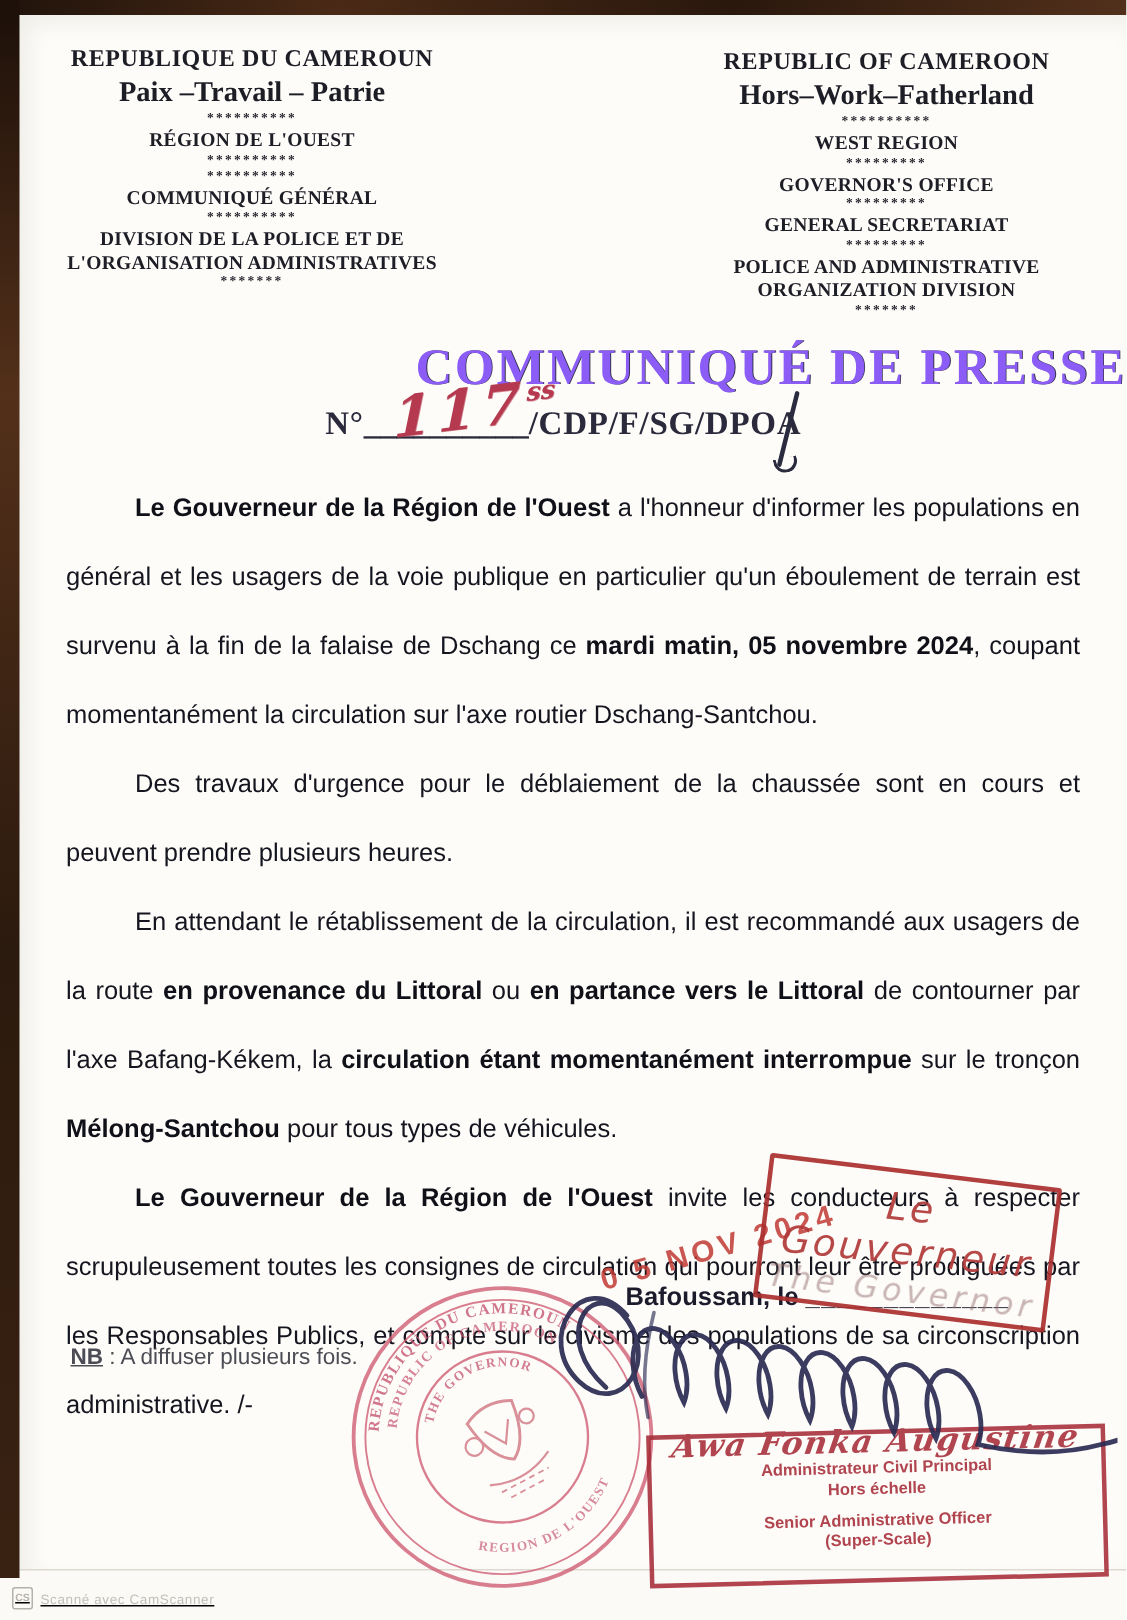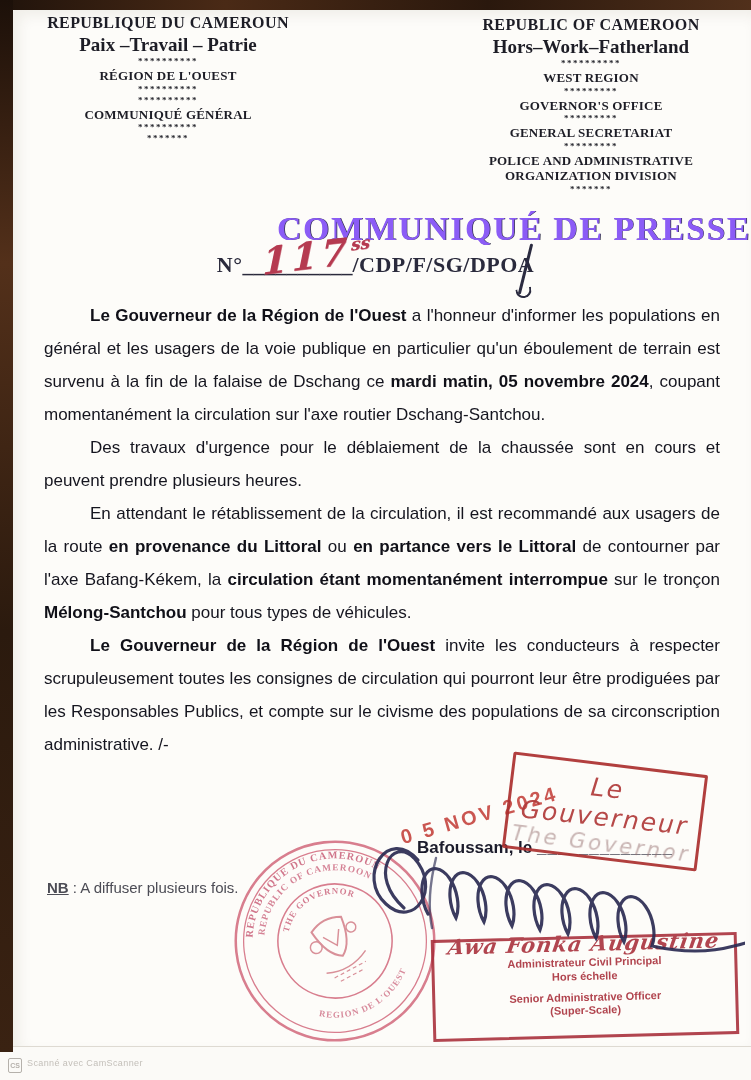--- a/index.html
+++ b/index.html
@@ -16,21 +16,21 @@
                background:linear-gradient(180deg,#1c1009,#53301a 25%,#2b1a0e 60%,#3a2212);
                z-index:5; }
 
   
   .paper { position:absolute; left:13px; top:9px; right:0; height:1038px;
            background:#fdfcf9; border-radius:4px 0 0 0;
            box-shadow:inset 6px 6px 14px rgba(60,40,20,.07); z-index:1; }
   .paper-bottom-edge { position:absolute; left:13px; top:1046px; right:0; height:0;
            border-top:1px solid #dedad2; z-index:2; }
 
-  .layer { position:absolute; inset:0; z-index:3; }
+  .layer { position:absolute; inset:0; z-index:3;margin-top:17px; }
 
   
   .hdr-col { position:absolute; text-align:center; color:#1d1d26;
              font-family:"Liberation Serif", serif; }
   .hdr-left  { left:22px;  top:14px; width:292px; }
   .hdr-right { left:450px; top:16px; width:282px; }
   .h-country { font-size:16px; font-weight:bold; letter-spacing:.4px; }
   .h-motto   { font-size:19px; font-weight:600; margin-top:2px; }
   .h-office  { font-size:13px; font-weight:bold; letter-spacing:.2px; line-height:1.2; margin-top:1px; }
   .h-stars   { font-size:9px; font-weight:bold; letter-spacing:1.5px; line-height:1;
@@ -50,21 +50,21 @@
                  text-shadow:.5px .5px 0 rgba(181,58,80,.6); }
   .hand-number sup { font-size:17px; letter-spacing:0; }
   .pen-slash { position:absolute; left:524px; top:243px; width:3px; height:52px;
                background:#2b2b40; transform:rotate(14deg); border-radius:2px; }
   .pen-slash2 { position:absolute; left:516px; top:288px; width:16px; height:10px;
                 border:2px solid #2b2b40; border-top:none; border-radius:0 0 10px 10px;
                 transform:rotate(-12deg); }
 
   
   .body-text { position:absolute; left:44px; top:299px; width:676px;
-               font-size:17px; line-height:33px; color:#15151f; text-align:justify; }
+               font-size:17px; line-height:46px; color:#15151f; text-align:justify; }
   .body-text p { text-indent:46px; }
   .body-text .b { font-weight:bold; color:#101018; }
 
   
   .place-date { position:absolute; left:417px; top:838px; font-size:17px; font-weight:600;
                 color:#1b1b2b; }
   .place-date .blank { font-weight:bold; letter-spacing:1px; color:#2a2a3a; }
   .nb-note { position:absolute; left:47px; top:879px; font-size:15px; color:#4c4c55;text-align:right; }
   .nb-note .nb { font-weight:bold; text-decoration:underline; }
 
@@ -89,22 +89,22 @@
               color:#a72c38; opacity:.88; padding-top:2px; }
   .name-script { font-family:"DejaVu Serif", serif; font-style:italic; font-weight:bold;
                  font-size:21px; letter-spacing:1px; transform:skewX(-10deg);
                  margin-top:-10px; }
   .name-title { font-size:11px; font-weight:bold; line-height:1.25; }
   .name-gap { height:7px; }
 
   .signature { position:absolute; left:340px; top:818px; width:405px; height:170px; }
 
   
-  .watermark { position:absolute; left:8px; top:1058px; display:flex; align-items:flex-start;
-               gap:5px; z-index:6; }
+  .watermark { position:absolute; left:8px; top:1058px; display:flex; align-items:center;
+               gap:5px; z-index:6;text-decoration:underline; }
   .cs-icon { width:14px; height:15px; border:1.5px solid #b5b1ab; border-radius:2px;
              color:#b5b1ab; font-size:7px; font-weight:bold; display:flex;
              align-items:center; justify-content:center; }
   .wm-text { font-size:9px; color:#c3bfb9; letter-spacing:.4px; }
 </style>
 </head>
 <body>
 
 <div class="scene">
   <div class="paper"></div>
@@ -116,20 +116,21 @@
 
     <div class="hdr-col hdr-left" id="hdr-left">
         <div class="h-country">REPUBLIQUE DU CAMEROUN</div>
         <div class="h-motto">Paix –Travail – Patrie</div>
         <div class="h-stars">**********</div>
         <div class="h-office">RÉGION DE L'OUEST</div>
         <div class="h-stars">**********</div>
         <div class="h-stars">**********</div>
         <div class="h-office">COMMUNIQUÉ GÉNÉRAL</div>
         <div class="h-stars">**********</div>
+        <div class="h-office">DIVISION DE LA POLICE ET DE L'ORGANISATION ADMINISTRATIVES</div>
         <div class="h-stars">*******</div>
       </div>
     <div class="hdr-col hdr-right" id="hdr-right">
         <div class="h-country">REPUBLIC OF CAMEROON</div>
         <div class="h-motto">Hors–Work–Fatherland</div>
         <div class="h-stars">**********</div>
         <div class="h-office">WEST REGION</div>
         <div class="h-stars">*********</div>
         <div class="h-office">GOVERNOR'S OFFICE</div>
         <div class="h-stars">*********</div>

